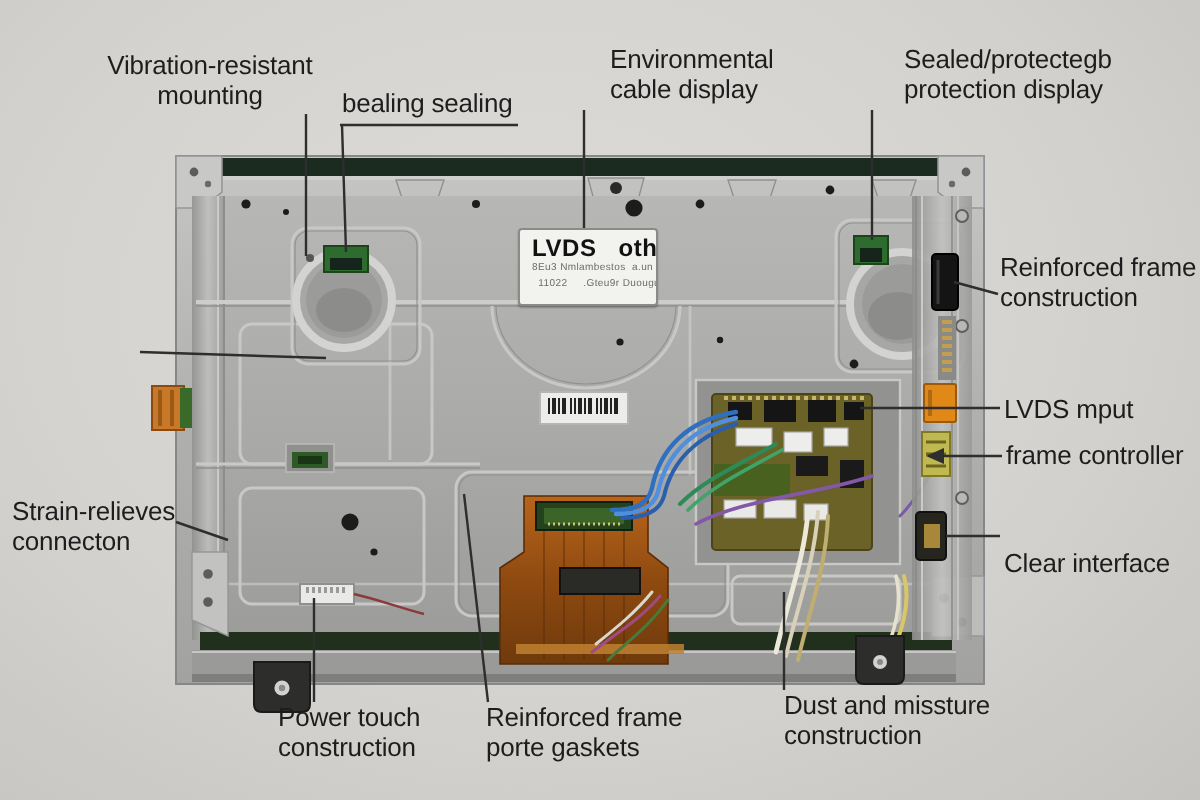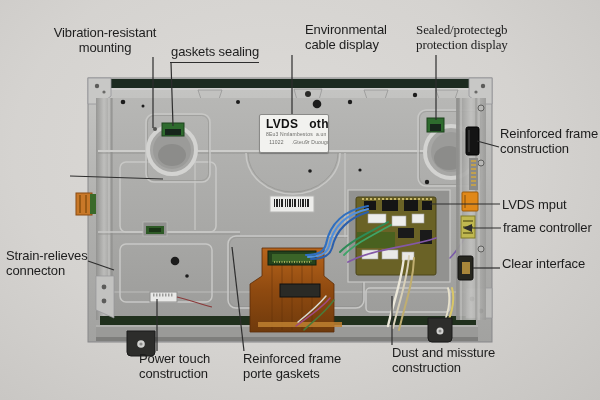--- a/index.html
+++ b/index.html
@@ -10,25 +10,25 @@
   }
   .scene svg{position:absolute;left:0;top:0;}
   .callout{
     position:absolute;color:#1d1d1d;font-size:13px;line-height:1.18;
     letter-spacing:-0.1px;
   }
   .nowrap{white-space:nowrap;}
   .c0{left:46px;top:25px;width:118px;text-align:center;}
   .c1{left:171px;top:44px;}
   .c2{left:289px;top:22px;width:102px;margin-left:16px;}
-  .c3{left:416px;top:22px;width:142px;font-family:Liberation Serif, serif;}
+  .c3{left:452px;top:22px;width:142px;}
   .c4{left:500px;top:126px;width:100px;}
   .c5{left:502px;top:197px;}
   .c6{left:503px;top:220px;}
-  .c7{left:502px;top:256px;}
+  .c7{left:502px;top:274px;}
   .c8{left:6px;top:144px;width:96px;}
   .c9{left:6px;top:248px;width:104px;}
   .c10{left:139px;top:351px;width:88px;}
   .c11{left:243px;top:351px;width:112px;}
   .c12{left:392px;top:345px;width:124px;}
   .panel-label{
     position:absolute;left:259px;top:114px;width:70px;height:39px;
     background:#f2f2ef;border:1px solid #8a8a88;border-radius:2px;
     box-shadow:0 1px 1px rgba(0,0,0,.25);
     padding:2px 0 0 6px;box-sizing:border-box;overflow:hidden;
@@ -289,21 +289,21 @@
   <polygon points="463,228 472,224 472,232" fill="#2e2e2e"></polygon>
 </svg>
 
   <div class="panel-label">
     <div class="t">LVDS   othe</div>
     <div class="s">8Eu3 Nmlambestos  a.un</div>
     <div class="s">  11022     .Gteu9r Duougute</div>
   </div>
 
   <div class="callout c0">Vibration-resistant mounting</div>
-  <div class="callout c1 nowrap">gaskets sealing</div>
+  <div class="callout c1 nowrap">bealing sealing</div>
   <div class="callout c2">Environmental cable display</div>
   <div class="callout c3">Sealed/protectegb protection display</div>
   <div class="callout c4">Reinforced frame construction</div>
   <div class="callout c5 nowrap">LVDS mput</div>
   <div class="callout c6 nowrap">frame controller</div>
   <div class="callout c7 nowrap">Clear interface</div>
   <div class="callout c9">Strain-relieves connecton</div>
   <div class="callout c10">Power touch construction</div>
   <div class="callout c11">Reinforced frame porte  gaskets</div>
   <div class="callout c12">Dust and missture construction</div>

